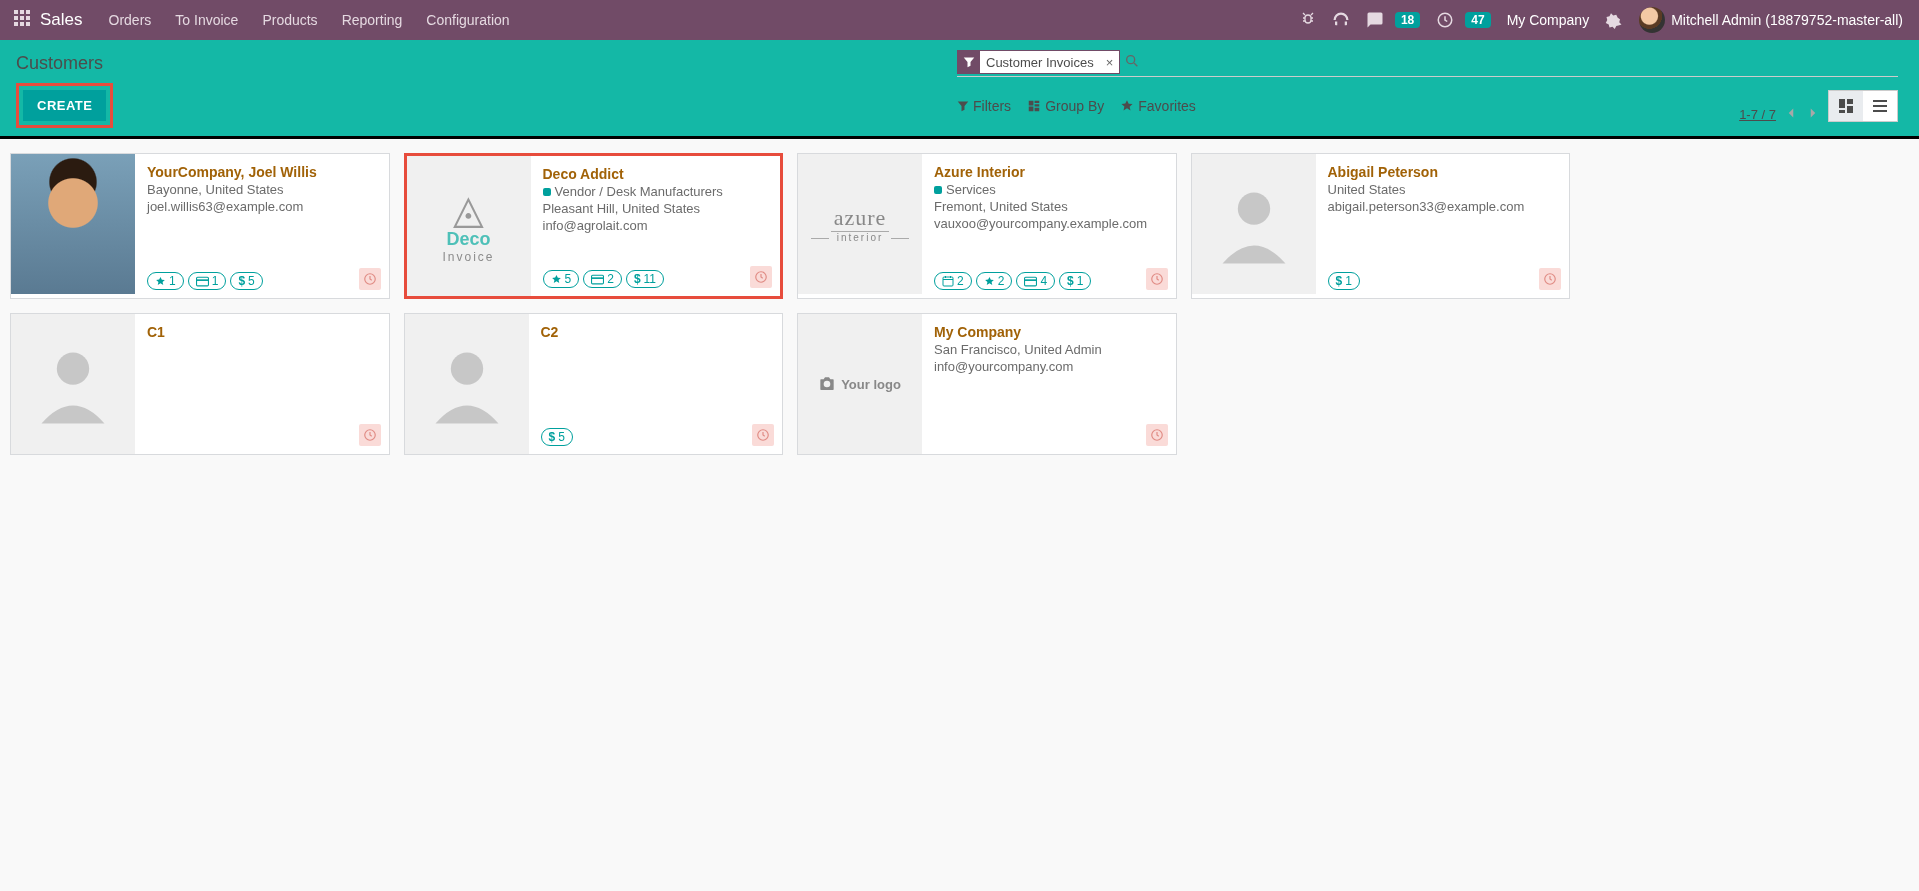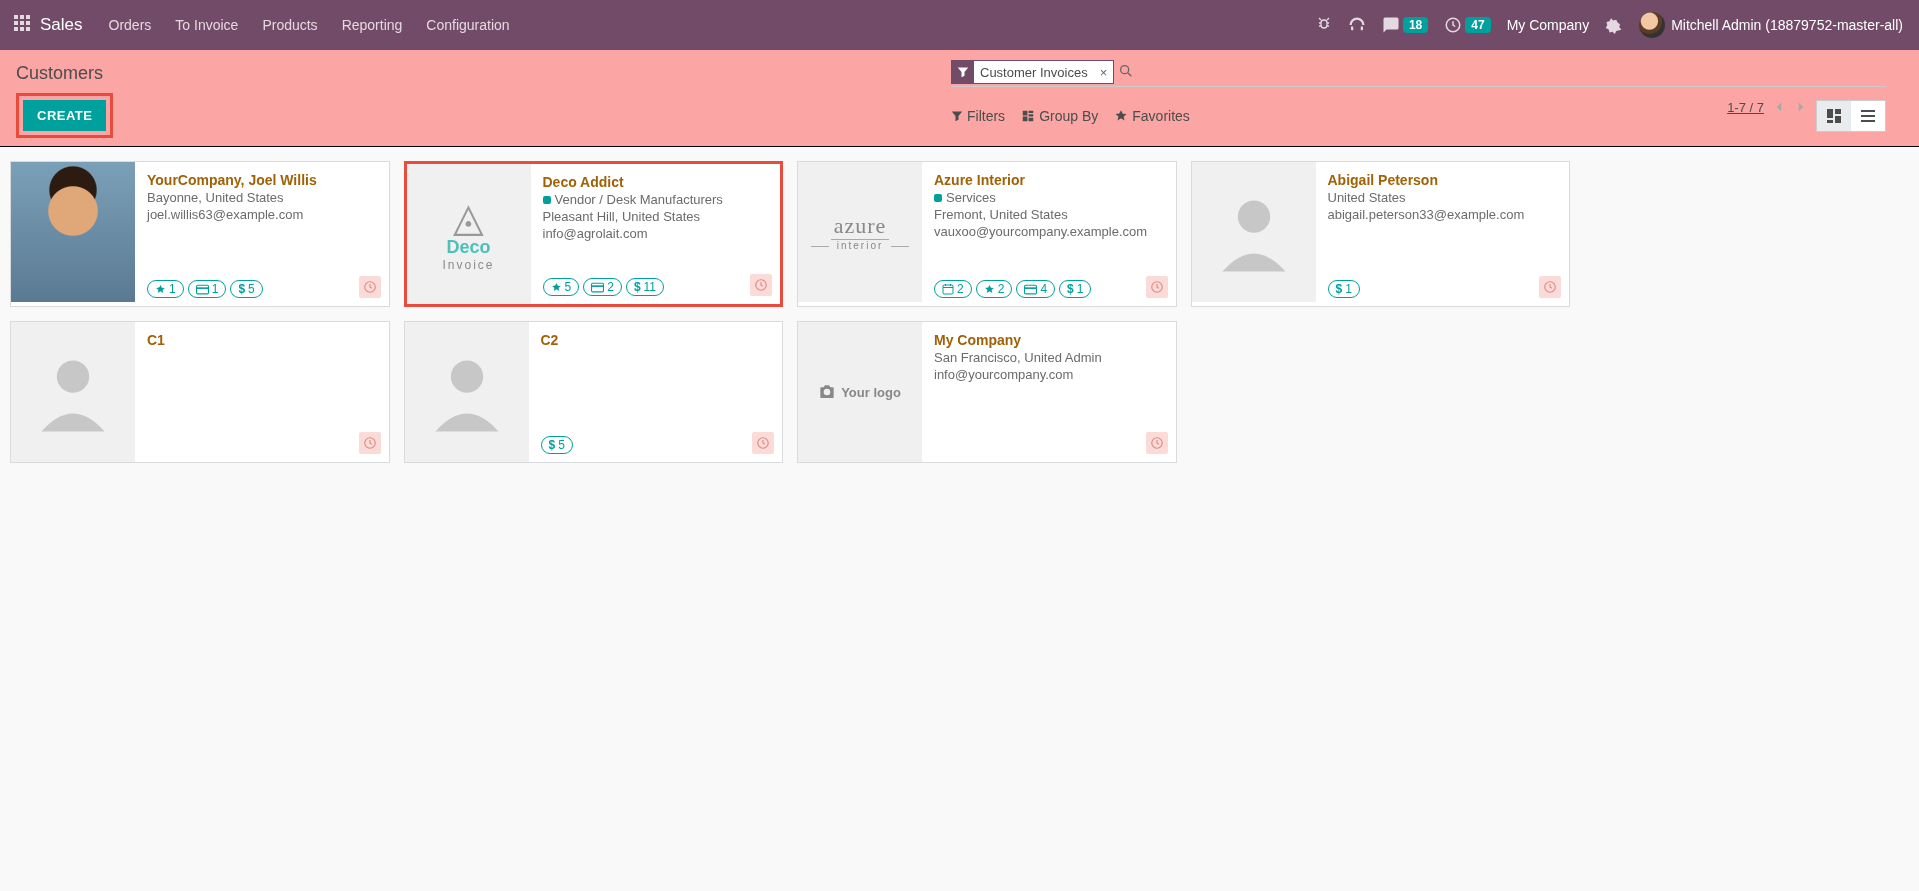--- a/index.html
+++ b/index.html
@@ -1,48 +1,48 @@
 <!DOCTYPE html>
 <html><head>
 <meta charset="utf-8">
 <style>
 * { box-sizing: border-box; margin: 0; padding: 0; }
 body { font-family: "Helvetica Neue", Arial, sans-serif; font-size: 13px; color: #4c4c4c; background: #f9f9f9; }
 
 
-.topnav { background: #714b67; height: 50px; display: flex; align-items: center; color: #fff; padding: 0 8px; }
+.topnav { background: #714b67; height: 40px; display: flex; align-items: center; color: #fff; padding: 0 8px; }
 .topnav .apps-icon { width: 28px; text-align: center; font-size: 16px; cursor: pointer; }
 .topnav .brand { font-size: 17px; margin: 0 14px 0 4px; cursor: pointer; }
 .topnav .menu-item { padding: 0 12px; font-size: 14px; cursor: pointer; color: #e5d9e1; }
 .topnav .spacer { flex: 1; }
 .topnav .right-item { padding: 0 8px; display: flex; align-items: center; cursor: pointer; font-size: 14px; }
-.topnav .badge-pill { background: #00a09d; border-radius: 4px; padding: 1px 6px; font-size: 12px; margin-left: 3px; font-weight: bold; }
+.topnav .badge-pill { background: #00a09d; border-radius: 4px; padding: 1px 6px; font-size: 12px; margin-left: 11px; font-weight: bold; }
 .topnav .avatar { width: 26px; height: 26px; border-radius: 50%; background: radial-gradient(circle at 40% 35%, #f3c9a4 0 35%, #5a3b24 40% 55%, #333 56%); display:inline-block; margin-right:6px; }
 .topnav svg { fill: #e5d9e1; }
 
 
-.control-panel { background: #fca5a5; border-bottom: 1px solid #000000; padding: 10px 33px 8px 16px; }
+.control-panel { background: #14b8a6; border-bottom: 3px solid #000000; padding: 10px 21px 8px 16px; }
 .cp-row { display: flex; align-items: center; }
 .cp-row1 { justify-content: space-between; margin-bottom: 6px; }
 .breadcrumb-title { font-size: 18px; color: #4c4c4c; }
 .search-wrap { flex: 0 0 50%; display:flex; align-items:center; border-bottom:1px solid #ccc; padding-bottom:2px;}
 .facet { display:inline-flex; align-items:center; background:#fff; border:1px solid #714b67; font-size:13px; }
 .facet .facet-icon{ background:#714b67; color:#fff; width:22px; height:22px; display:flex; align-items:center; justify-content:center;}
 .facet .facet-label{ padding:0 6px;}
 .facet .facet-x{ padding:0 6px; cursor:pointer; color:#666;}
 .search-input { flex:1; border:none; outline:none; font-size:14px; padding:4px 6px; color:#666;}
 .search-icon { color:#666; padding:0 4px; cursor:pointer;}
 
 .cp-row2 { justify-content: space-between; }
 .cp-left .create-btn { background:#00a09d; color:#fff; border:none; padding:8px 14px; font-size:13px; font-weight:bold; cursor:pointer; letter-spacing:0.5px;}
 .create-highlight { border:3px solid #e74c3c; padding:4px; display:inline-block; }
 
 .cp-right { display:flex; align-items:center; gap:16px; flex:0 0 50%; justify-content:flex-start;}
 .cp-right .filter-btn { display:flex; align-items:center; gap:4px; cursor:pointer; font-size:14px; color:#4c4c4c;}
-.cp-right .pager-group{ margin-left:auto; display:flex; align-items:flex-start; gap:8px;text-decoration:underline;}
+.cp-right .pager-group{ margin-left:auto; display:flex; align-items:flex-end; gap:8px;text-decoration:underline;}
 .pager-text { font-size:13px;}
 .pager-arrow { color:#a8a8a8; padding:0 2px; cursor:pointer; font-size:14px;}
 .view-switch { display:flex; border:1px solid #ccc; }
 .view-btn { width:34px; height:30px; display:flex; align-items:center; justify-content:center; cursor:pointer; background:#fff;}
 .view-btn.active { background:#e9ecef;}
 
 
 .kanban-area { padding: 14px 10px; }
 .kanban-grid { display:grid; grid-template-columns: repeat(4, 1fr); gap: 14px; max-width: 1560px;}
 .kcard { background:#fff; border:1px solid #d8dadd; display:flex; min-height:142px; position:relative; cursor:pointer;}

